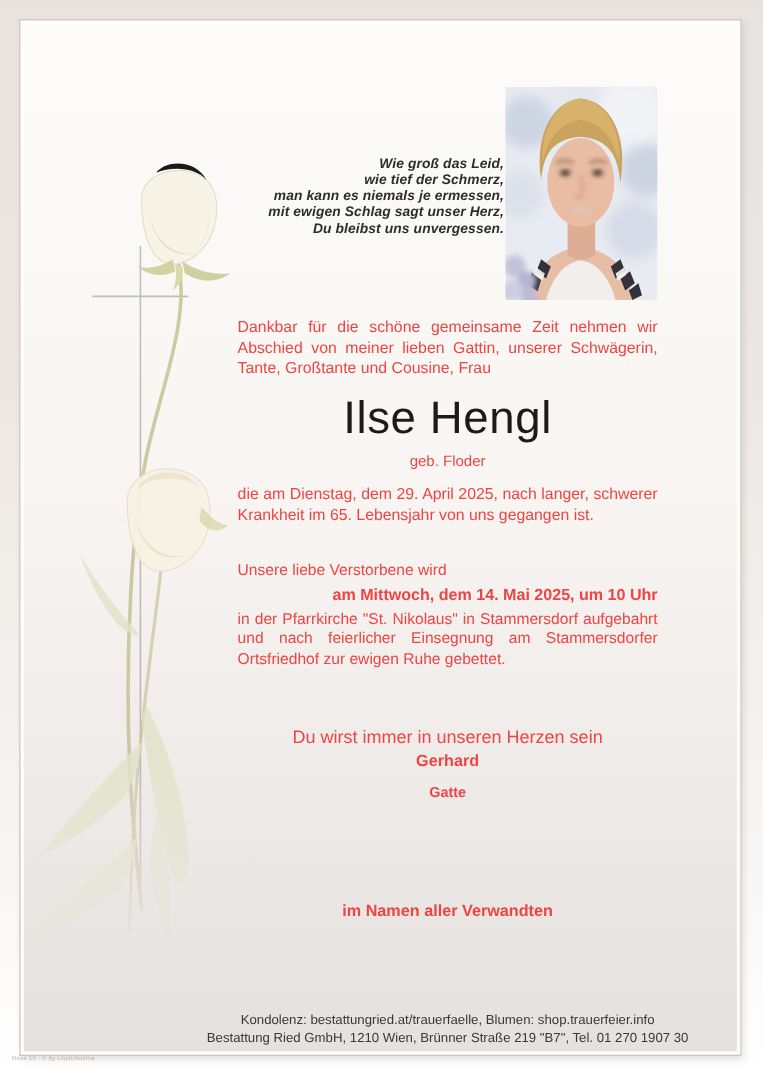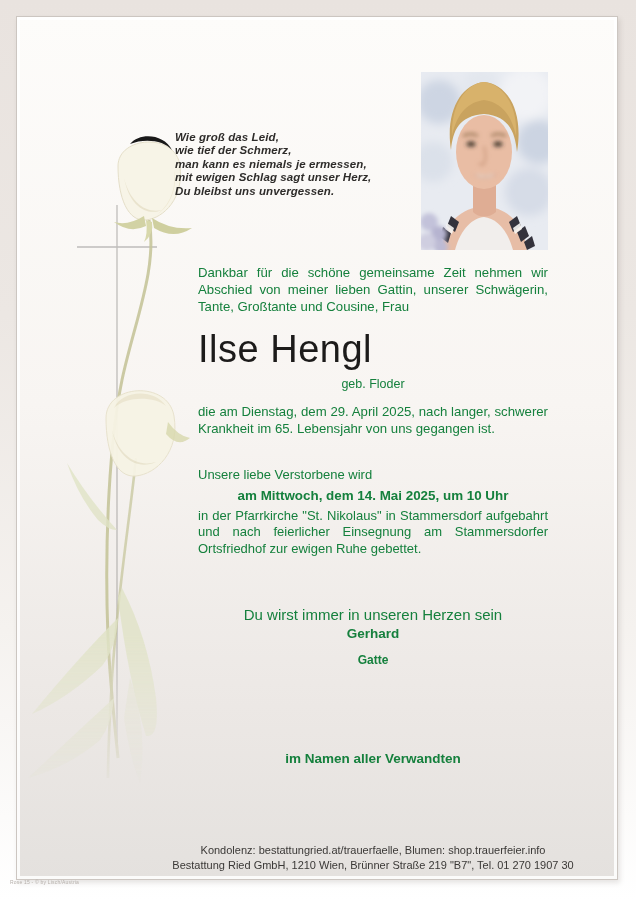--- a/index.html
+++ b/index.html
@@ -18,31 +18,31 @@
   .rose-art{
     position:absolute;left:18px;top:118px;width:195px;height:690px;
     -webkit-mask-image:linear-gradient(to bottom,#000 75%,transparent 99%);
     mask-image:linear-gradient(to bottom,#000 75%,transparent 99%);
   }
   .photo{
     position:absolute;left:421px;top:72px;width:127px;height:178px;overflow:hidden;
   }
   .poem{
     position:absolute;left:175px;top:131px;width:245px;
-    text-align:left;font-style:italic;font-weight:bold;
+    text-align:right;font-style:italic;font-weight:bold;
     font-size:11.5px;line-height:13.4px;color:#2e2c2a;letter-spacing:0.1px;
   }
-  .col{position:absolute;left:198px;width:350px;color:#15803d;}
+  .col{position:absolute;left:198px;width:350px;color:#ef4444;}
   .just{text-align:justify;font-size:13.2px;line-height:17px;}
   .intro{top:264px;}
-  .name{top:328px;text-align:left;font-size:38px;font-weight:400;color:#1c1b1a;letter-spacing:0.5px;}
+  .name{top:328px;text-align:center;font-size:38px;font-weight:400;color:#1c1b1a;letter-spacing:0.5px;}
   .maiden{top:377px;text-align:center;font-size:12.5px;}
   .death{top:403px;}
   .lead{top:467px;font-size:13px;}
-  .datetime{top:488px;text-align:center;font-weight:bold;font-size:13.4px;}
+  .datetime{top:488px;text-align:right;font-weight:bold;font-size:13.4px;}
   .details{top:508px;font-size:13px;line-height:16.4px;}
   .farewell{top:606px;text-align:center;font-size:15px;}
   .mourner-name{top:626px;text-align:center;font-weight:bold;font-size:13.5px;}
   .mourner-rel{top:653px;text-align:center;font-size:12px;font-weight:bold;}
   .closing{top:707px;text-align:center;font-weight:bold;font-size:13.5px;margin-top:44px;}
   .footer{
     position:absolute;left:148px;top:843px;width:450px;text-align:center;
     font-size:11px;line-height:15px;color:#3a3836;
   }
   .watermark{

